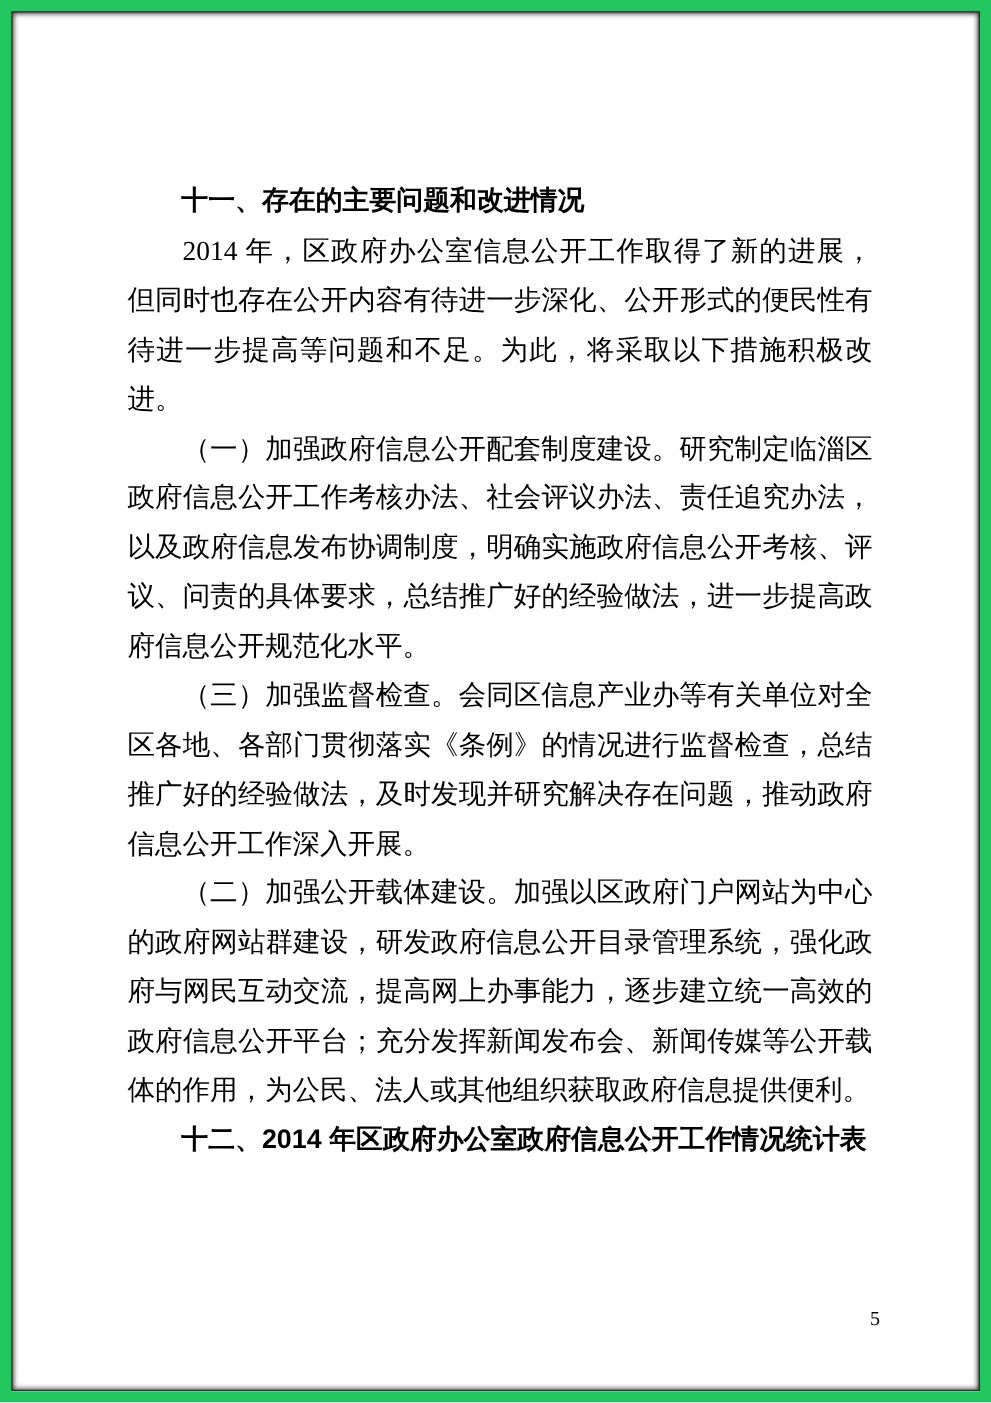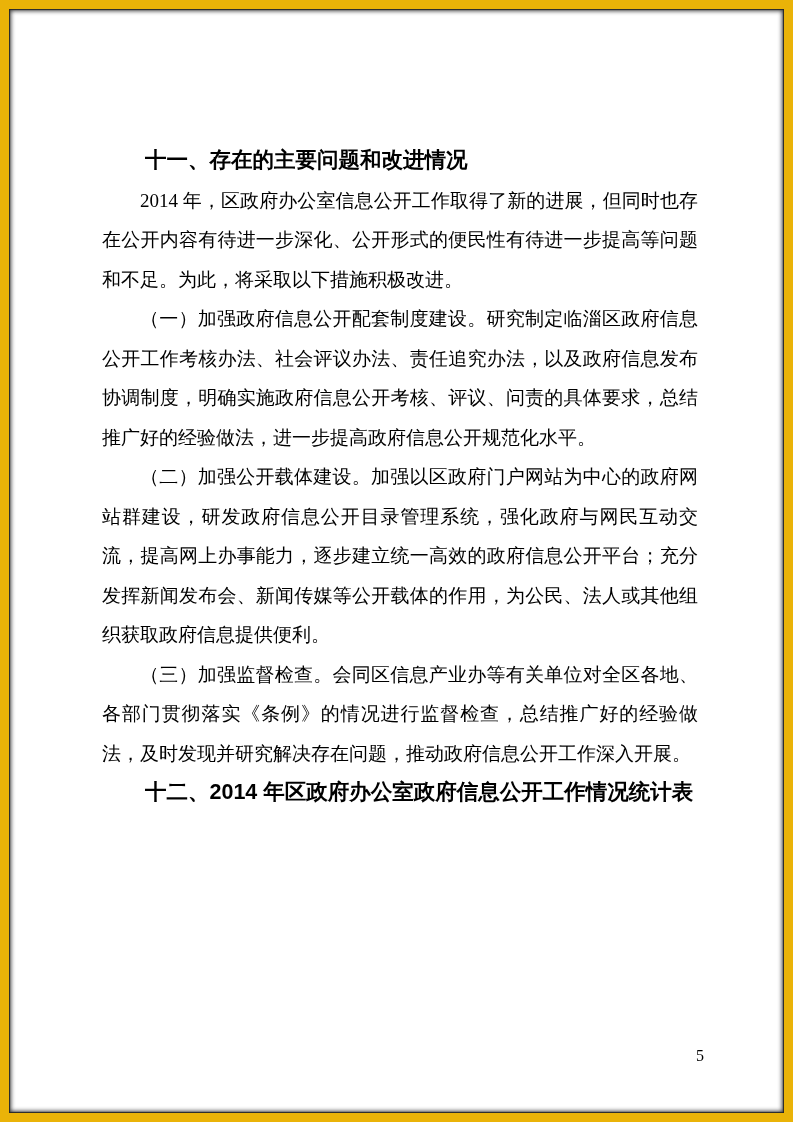--- a/index.html
+++ b/index.html
@@ -7,37 +7,37 @@
     padding: 0;
     background: #ffffff;
   }
   .page {
     position: relative;
     width: 793px;
     height: 1122px;
     box-sizing: border-box;
     background: #ffffff;
     
-    border: 9px solid #eab308;
+    border: 9px solid #22c55e;
     box-shadow:
       inset 0 0 4px 2px rgba(35, 35, 35, 0.85),
       inset 0 0 1px 1px rgba(20, 20, 20, 0.9);
     padding: 132px 86px 0 93px;
     color: #000000;
     font-family: "Liberation Serif", serif;
     overflow: hidden;
   }
   .doc-body {
     width: 596px;
   }
   .doc-body p,
   .doc-body h2 {
     margin: 0;
     padding: 0;
-    font-size: 19px;
+    font-size: 22px;
     line-height: 39.5px;
     text-indent: 2em;
     text-align: justify;
     text-justify: inter-character;
     word-break: break-all;
     font-weight: normal;
     font-family: "Liberation Serif", serif;
   }
   .doc-body h2.heading {
     font-weight: bold;
@@ -55,18 +55,18 @@
   }
 </style>
 </head>
 <body>
 
 <div class="page">
   <div class="doc-body">
     <h2 class="heading">十一、存在的主要问题和改进情况</h2>
     <p>2014 年，区政府办公室信息公开工作取得了新的进展，但同时也存在公开内容有待进一步深化、公开形式的便民性有待进一步提高等问题和不足。为此，将采取以下措施积极改进。</p>
     <p>（一）加强政府信息公开配套制度建设。研究制定临淄区政府信息公开工作考核办法、社会评议办法、责任追究办法，以及政府信息发布协调制度，明确实施政府信息公开考核、评议、问责的具体要求，总结推广好的经验做法，进一步提高政府信息公开规范化水平。</p>
+    <p>（三）加强监督检查。会同区信息产业办等有关单位对全区各地、各部门贯彻落实《条例》的情况进行监督检查，总结推广好的经验做法，及时发现并研究解决存在问题，推动政府信息公开工作深入开展。</p>
     <p>（二）加强公开载体建设。加强以区政府门户网站为中心的政府网站群建设，研发政府信息公开目录管理系统，强化政府与网民互动交流，提高网上办事能力，逐步建立统一高效的政府信息公开平台；充分发挥新闻发布会、新闻传媒等公开载体的作用，为公民、法人或其他组织获取政府信息提供便利。</p>
-    <p>（三）加强监督检查。会同区信息产业办等有关单位对全区各地、各部门贯彻落实《条例》的情况进行监督检查，总结推广好的经验做法，及时发现并研究解决存在问题，推动政府信息公开工作深入开展。</p>
     <h2 class="heading">十二、2014 年区政府办公室政府信息公开工作情况统计表</h2>
   </div>
   <div class="page-number">5</div>
 </div>
 
 </body></html>

